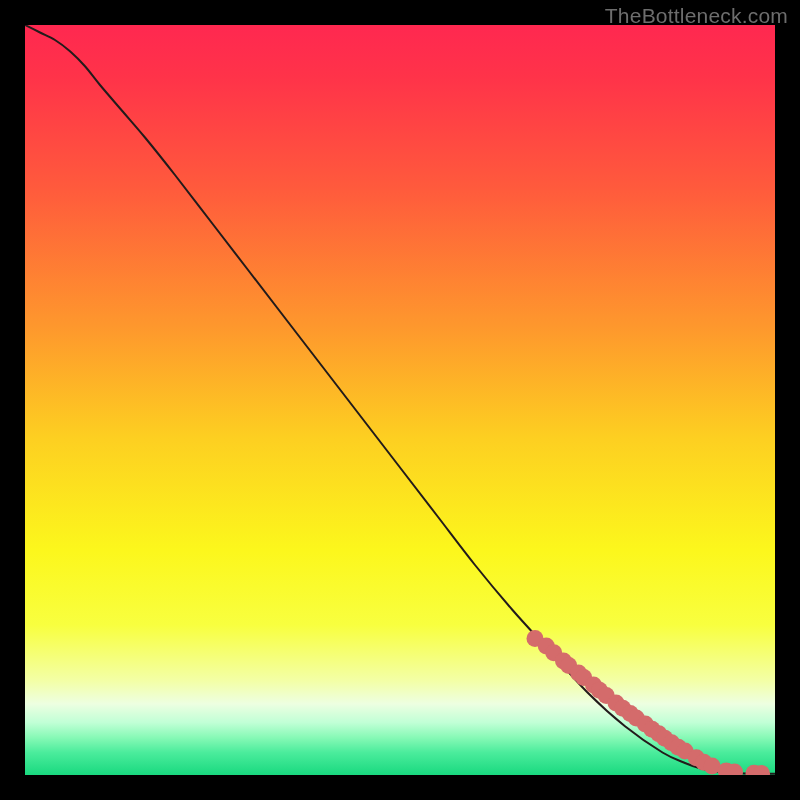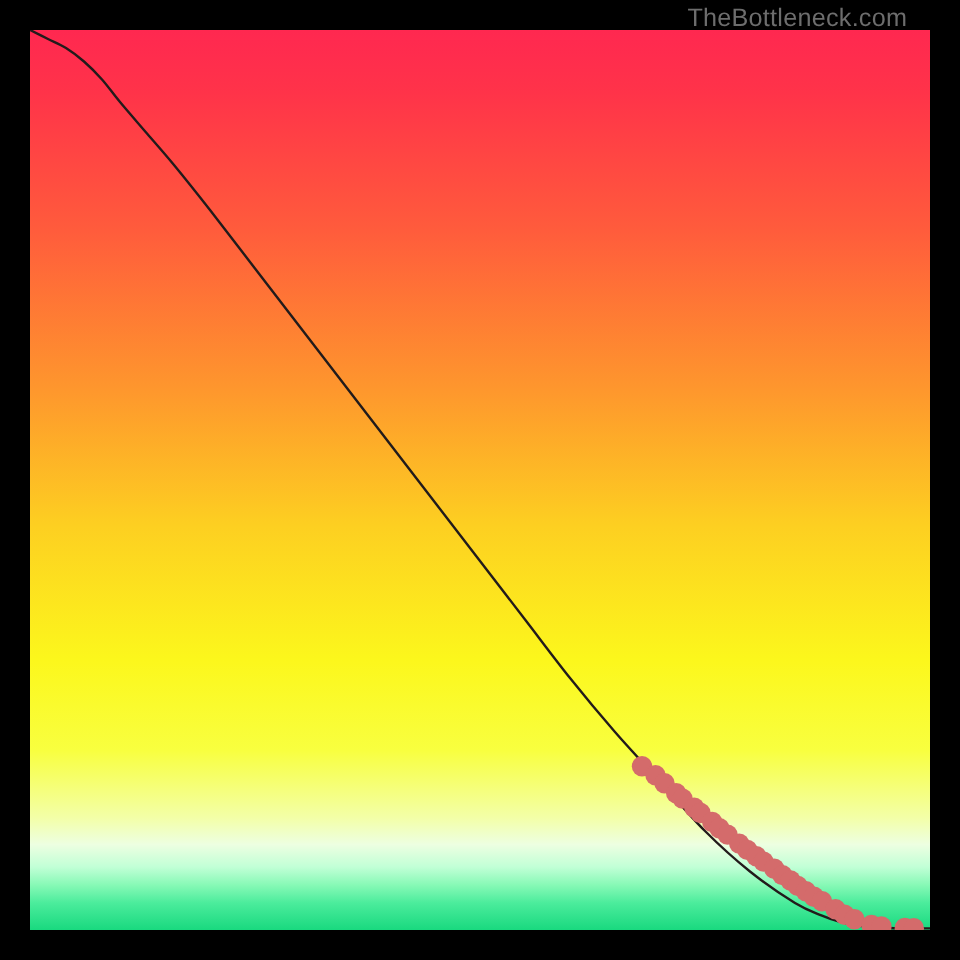--- a/index.html
+++ b/index.html
@@ -26,21 +26,21 @@
     height: 750px;
     overflow: hidden;
   }
   .plot-area svg {
     position: absolute;
     top: 0; left: 0;
   }
   .watermark {
     position: absolute;
     top: 4px;
-    right: 44px;
+    right: 12px;
     color: #6d6d6d;
     font-size: 21px;
     font-weight: 500;
     letter-spacing: 0.2px;
   }
 </style>
 </head>
 <body>
 
 <div class="frame">

